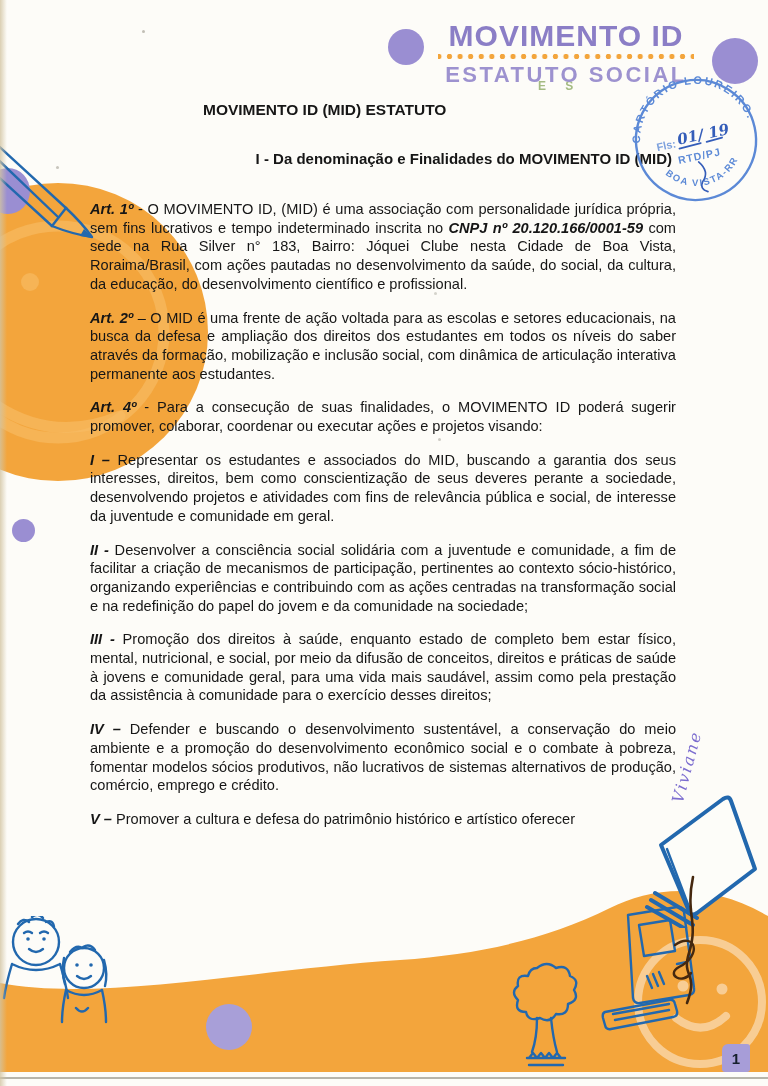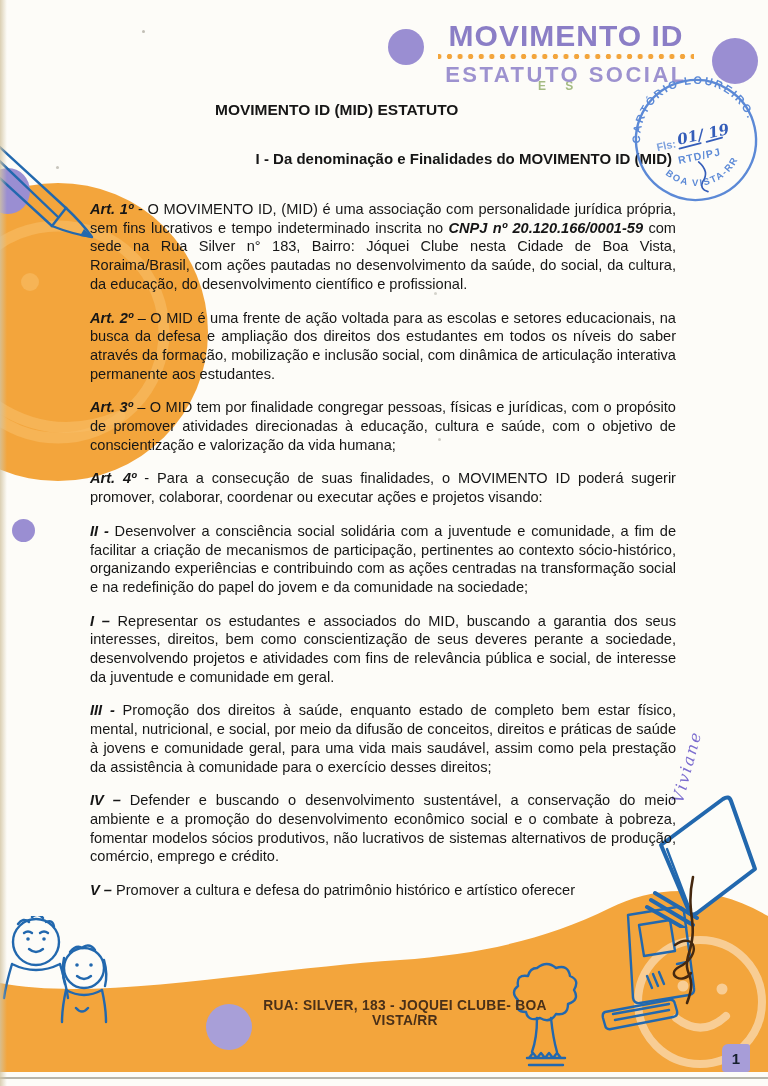--- a/index.html
+++ b/index.html
@@ -40,21 +40,21 @@
 
   
   .stamp{position:absolute;left:628px;top:72px;z-index:40;opacity:.92;}
   .stamptxt{fill:var(--stamp-blue,#4f80d4);font-family:"Liberation Sans",sans-serif;font-weight:700;}
   .stampln{stroke:var(--stamp-blue,#4f80d4);fill:none;}
   .ink{fill:var(--stamp-ink,#2450b4);font-family:"DejaVu Serif",serif;font-style:italic;font-weight:700;}
   .inkln{stroke:var(--stamp-ink,#2450b4);fill:none;stroke-linecap:round;}
 
   
   .doc-title{position:absolute;left:203px;top:101px;font-size:15.5px;font-weight:700;
-    color:var(--text-black,#161616);z-index:30;margin-left:12px;}
+    color:var(--text-black,#161616);z-index:30;}
   .sec-heading{position:absolute;left:86px;top:150px;width:586px;text-align:right;
     font-size:15px;font-weight:700;color:var(--text-black,#161616);z-index:30;}
   .body-col{position:absolute;left:90px;top:200px;width:586px;z-index:30;
     font-size:14.6px;line-height:18.7px;color:var(--text-black,#161616);text-align:justify;}
   .body-col p{margin:0 0 15px 0;}
   .body-col b{font-weight:700;font-style:italic;}
 
   
   .book{position:absolute;left:643px;top:773px;z-index:22;}
   .viviane{position:absolute;left:668px;top:800px;z-index:23;color:var(--signature-purple,#7b6ccf);
@@ -136,24 +136,23 @@
       <text class="stamptxt" x="68" y="88" font-size="10.5" text-anchor="middle" letter-spacing="1">RTD/PJ</text>
       <path class="inkln" d="M66,90 q9,12 0,20 q-5,7 3,11" stroke-width="1.6"></path>
     </g>
   </svg>
 
   <div class="doc-title">MOVIMENTO ID (MID) ESTATUTO</div>
   <div class="sec-heading">I - Da denominação e Finalidades do MOVIMENTO ID (MID)</div>
   <div class="body-col">
       <p><b>Art. 1º</b><span> - O MOVIMENTO ID, (MID) é uma associação com personalidade jurídica própria, sem fins lucrativos e tempo indeterminado inscrita no </span><b>CNPJ nº 20.120.166/0001-59</b><span> com sede na Rua Silver n° 183, Bairro: Jóquei Clube nesta Cidade de Boa Vista, Roraima/Brasil, com ações pautadas no desenvolvimento da saúde, do social, da cultura, da educação, do desenvolvimento científico e profissional.</span></p>
       <p><b>Art. 2º</b><span> – O MID é uma frente de ação voltada para as escolas e setores educacionais, na busca da defesa e ampliação dos direitos dos estudantes em todos os níveis do saber através da formação, mobilização e inclusão social, com dinâmica de articulação interativa permanente aos estudantes.</span></p>
-      <p><b>Art. 3º</b><span> – O MID tem por finalidade congregar pessoas, físicas e jurídicas, com o propósito de promover atividades direcionadas à educação, cultura e saúde, com o objetivo de conscientização e valorização da vida humana;</span></p>
       <p><b>Art. 4º</b><span> - Para a consecução de suas finalidades, o MOVIMENTO ID poderá sugerir promover, colaborar, coordenar ou executar ações e projetos visando:</span></p>
+      <p><b>I –</b><span> Representar os estudantes e associados do MID, buscando a garantia dos seus interesses, direitos, bem como conscientização de seus deveres perante a sociedade, desenvolvendo projetos e atividades com fins de relevância pública e social, de interesse da juventude e comunidade em geral.</span></p>
       <p><b>II -</b><span> Desenvolver a consciência social solidária com a juventude e comunidade, a fim de facilitar a criação de mecanismos de participação, pertinentes ao contexto sócio-histórico, organizando experiências e contribuindo com as ações centradas na transformação social e na redefinição do papel do jovem e da comunidade na sociedade;</span></p>
-      <p><b>I –</b><span> Representar os estudantes e associados do MID, buscando a garantia dos seus interesses, direitos, bem como conscientização de seus deveres perante a sociedade, desenvolvendo projetos e atividades com fins de relevância pública e social, de interesse da juventude e comunidade em geral.</span></p>
       <p><b>III -</b><span> Promoção dos direitos à saúde, enquanto estado de completo bem estar físico, mental, nutricional, e social, por meio da difusão de conceitos, direitos e práticas de saúde à jovens e comunidade geral, para uma vida mais saudável, assim como pela prestação da assistência à comunidade para o exercício desses direitos;</span></p>
       <p><b>IV –</b><span> Defender e buscando o desenvolvimento sustentável, a conservação do meio ambiente e a promoção do desenvolvimento econômico social e o combate à pobreza, fomentar modelos sócios produtivos, não lucrativos de sistemas alternativos de produção, comércio, emprego e crédito.</span></p>
       <p><b>V –</b><span> Promover a cultura e defesa do patrimônio histórico e artístico oferecer</span></p>
     </div>
 
   <svg class="book" width="125" height="155" viewBox="0 0 125 155">
     <path class="ln4" d="M4,134 l42,24 M8,127 l42,25 M12,120 l42,25"></path>
     <path class="ln4 bkfill" d="M18,72 L80,26 q6,-4 8,2 L112,96 L54,140 q-6,4 -8,-2 Z"></path>
     <path class="ln" d="M24,76 L46,134" stroke-width="2"></path>
   </svg>
@@ -198,17 +197,16 @@
     <path class="ln" d="M16,112 l56,-10 M18,118 l54,-10" stroke-width="1.6"></path>
   </svg>
 
   <svg class="scribble" width="70" height="145" viewBox="0 0 70 145">
     <path d="M38,2 C30,40 44,46 34,78 C26,104 44,96 32,128" stroke="var(--scribble-brown,#45280f)" fill="none" stroke-width="2.6" stroke-linecap="round"></path>
     <path d="M20,70 C40,56 48,80 24,92 C10,100 28,110 36,98" stroke="var(--scribble-brown,#45280f)" fill="none" stroke-width="2.4" stroke-linecap="round"></path>
   </svg>
 
   <div class="ftr-circle"></div>
   <div class="ftr-text">
-    <div class="ftr-line1">RUA: SILVER, 183 - JOQUEI CLUBE- BOA VISTA/RR</div>
   </div>
   <div class="page-badge">1</div>
 
 </div>
 
 </body></html>

